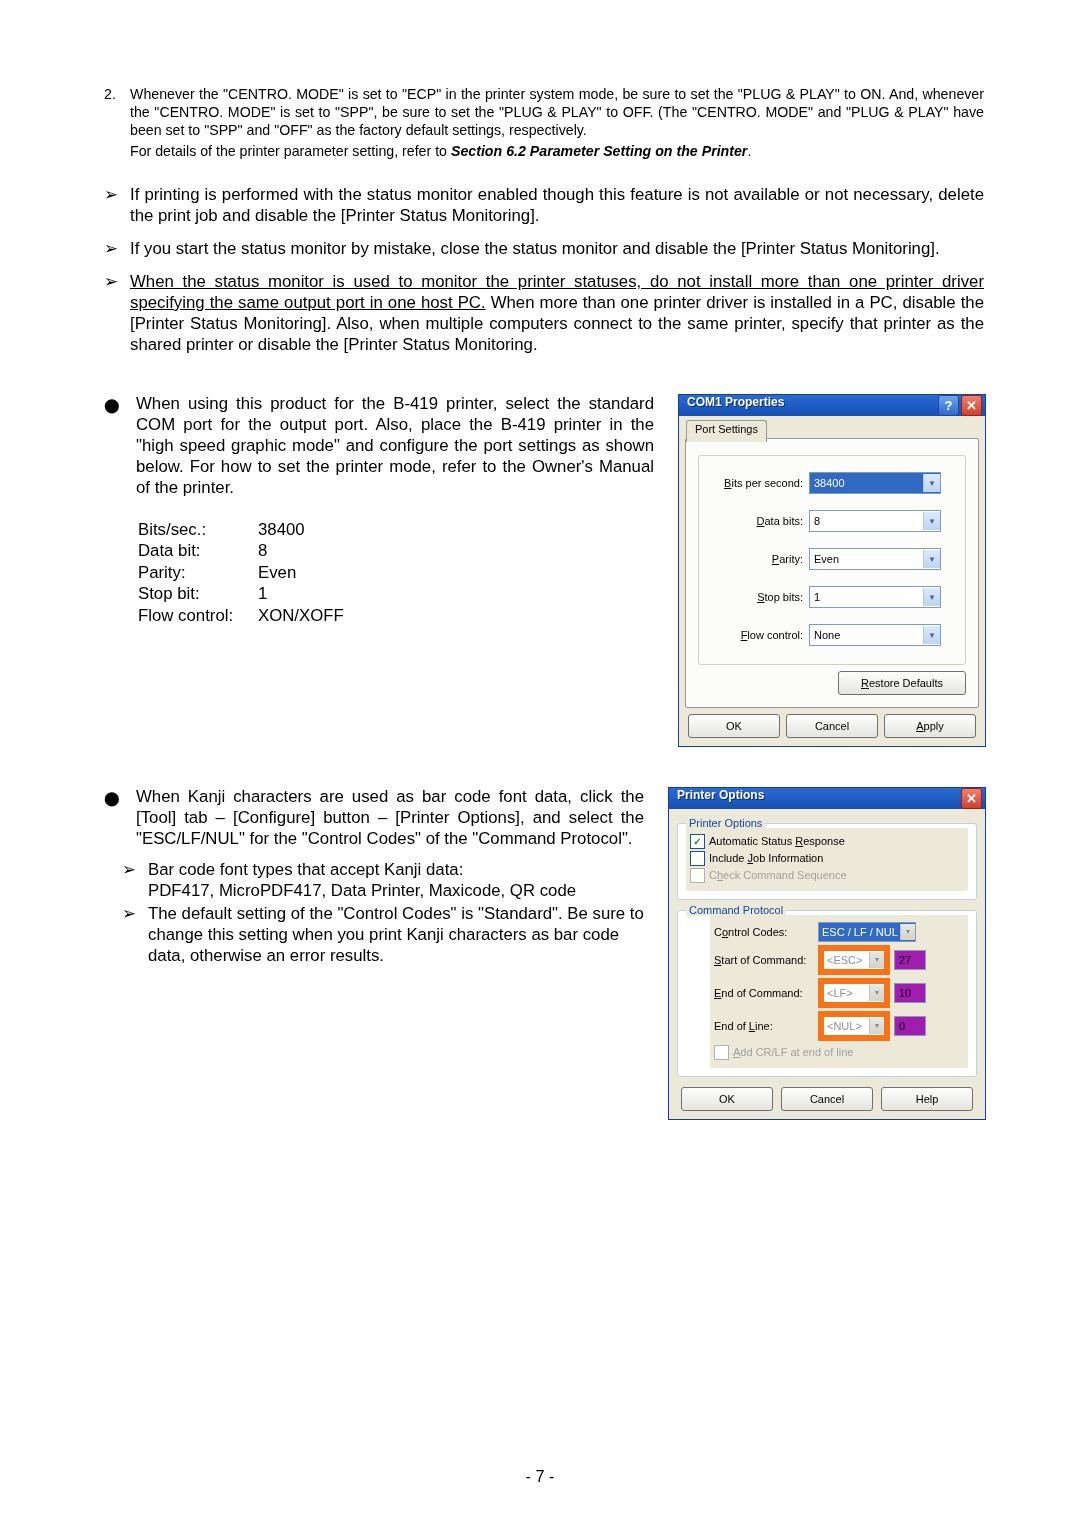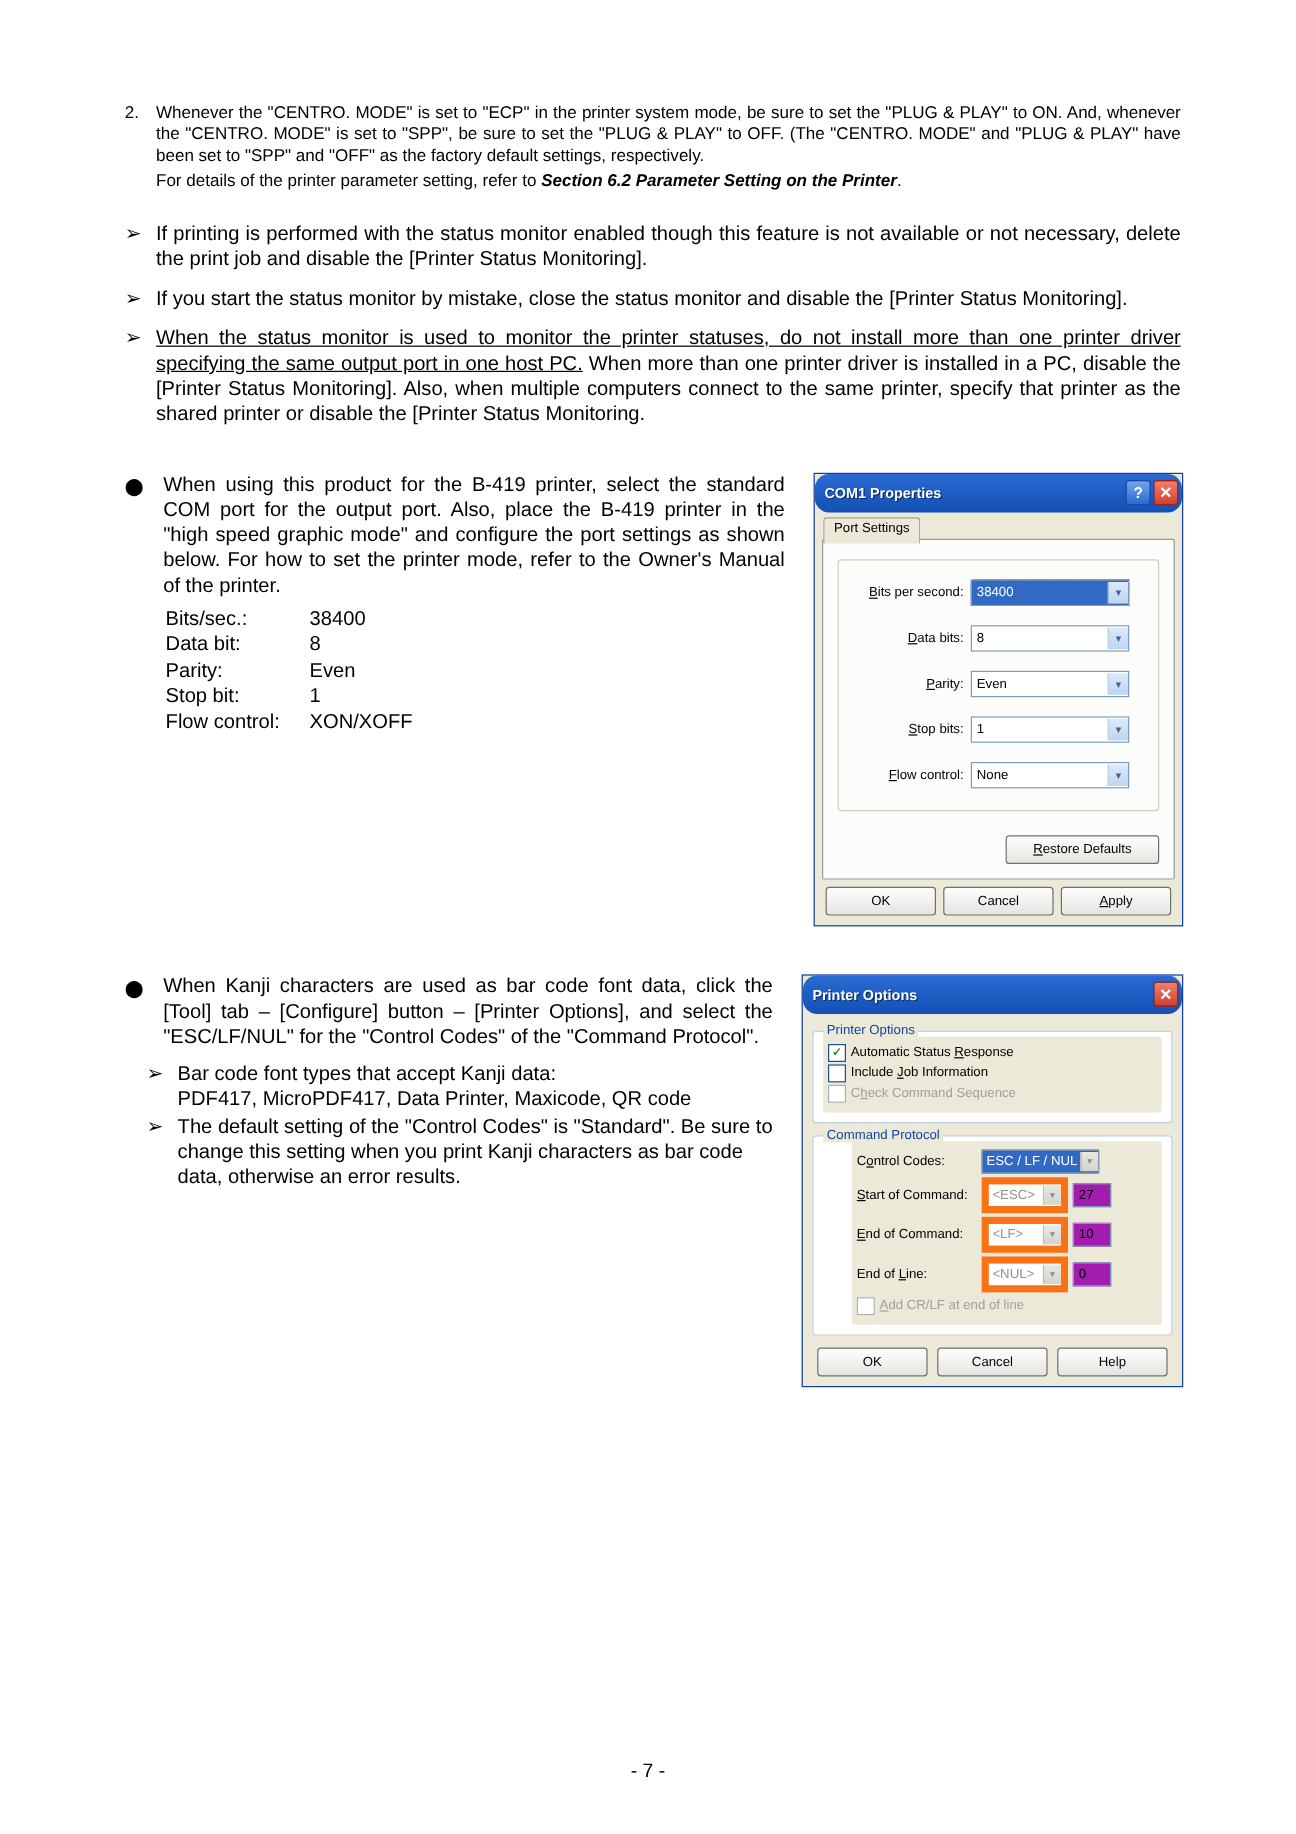--- a/index.html
+++ b/index.html
@@ -35,48 +35,47 @@
   .bi { font-weight: bold; font-style: italic; }
 
   .two-col { display: flex; align-items: flex-start; }
   .two-col .left { flex: 1; padding-right: 24px; }
   .two-col .right { width: 306px; flex-shrink: 0; }
   .two-col .right-wide { width: 316px; flex-shrink: 0; }
 
   .dot-item { display: flex; font-size: 16.8px; line-height: 1.25; }
   .dot-mark { width: 32px; flex-shrink: 0; font-size: 14px; padding-top: 3px; }
   .dot-body { flex: 1; text-align: justify; }
-  .portset-table { margin-left: 34px; margin-top: 6px; font-size: 16.8px; line-height: 1.28; }
+  .portset-table { margin-left: 34px; margin-top: 20px; font-size: 16.8px; line-height: 1.28; }
   .portset-table .row { display: flex; }
   .portset-table .k { width: 120px; }
   .portset-table .v { }
 
   .chev-sub { margin-left: 18px; margin-top: 10px; font-size: 16.8px; line-height: 1.25; }
   .chev-sub .chev-item { margin-bottom: 2px; }
   .chev-sub .chev-body { text-align: left; }
 
   
   .dlg {
     border: 1px solid #103f9f;
     background: #ece9d8;
     font-family: Tahoma, Arial, sans-serif;
     font-size: 11px;
     color: #000;
     box-shadow: none;
   }
   .dlg-titlebar {
-    height: 32px;
+    height: 21px;
     background: linear-gradient(#2a6ad3, #1450b4);
     display: flex;
-    align-items: center;
+    align-items: flex-start;
     padding-left: 8px;
     color: #fff;
     font-weight: bold;
     font-size: 12px;
-    border-radius: 12px;
   }
   .dlg-titlebar .title { flex: 1; text-shadow: 1px 1px 0 #0a2a66; }
   .dlg-titlebar .caps { display: flex; gap: 2px; padding-right: 3px; }
   .cap-btn {
     width: 19px; height: 19px;
     display: flex; align-items: center; justify-content: center;
     font-weight: bold; font-size: 13px; line-height: 1;
     border-radius: 3px;
     color: #fff;
   }
@@ -107,21 +106,21 @@
     padding: 10px 10px 12px;
     margin-top: -1px;
     position: relative;
     z-index: 1;
     border-radius: 2px;
   }
   .groupbox {
     border: 1px solid #d0d0bf;
     border-radius: 3px;
     padding: 16px 0 18px;
-    margin: 6px 2px 20px;
+    margin: 6px 2px 6px;
     background: #fcfcfb;
   }
   .fld-row { display: flex; align-items: center; margin-bottom: 16px; }
   .fld-row:last-child { margin-bottom: 0; }
   .fld-lbl { width: 104px; text-align: right; padding-right: 6px; }
   .select {
     width: 130px; height: 20px;
     border: 1px solid #7f9db9;
     background: #fff;
     display: flex; align-items: center;

